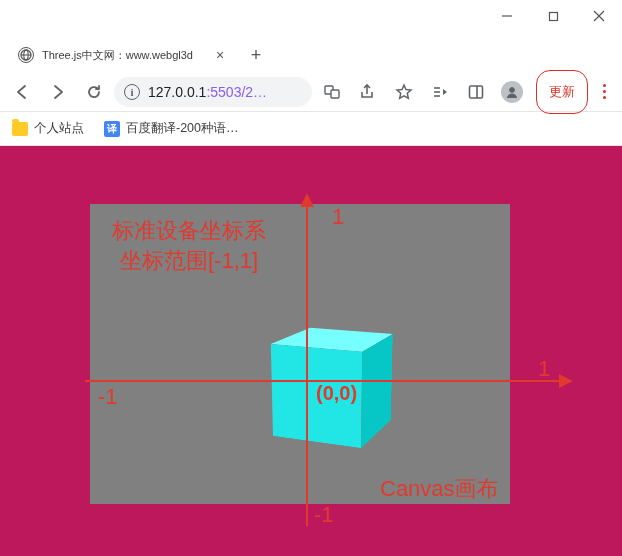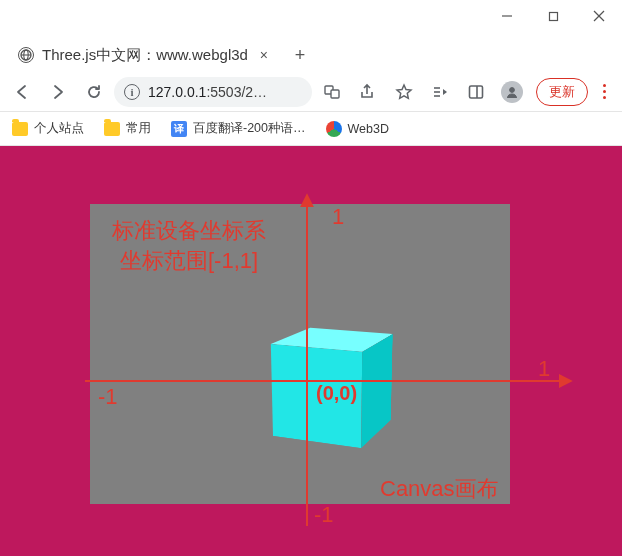--- a/index.html
+++ b/index.html
@@ -10,33 +10,33 @@
   .titlebar-spacer { flex: 1; }
   .win-controls { display: flex; }
   .win-btn { width: 46px; height: 32px; display: flex; align-items: center; justify-content: center; color: #555; font-size: 14px; }
   .win-btn svg { stroke: #555; }
 
   
   .tabstrip { height: 40px; display: flex; align-items: flex-end; background: #fff; padding-left: 8px; gap: 4px; }
   .tab { height: 34px; display: flex; align-items: center; background: #fff; border-radius: 8px 8px 0 0; padding: 0 10px; min-width: 230px; gap: 8px; }
   .tab .favicon { width: 16px; height: 16px; border-radius: 50%; border: 1.5px solid #555; display:flex; align-items:center; justify-content:center;}
   .tab .favicon svg { display:block; }
-  .tab .title { font-size: 15px; color: #3a3a3a; flex: 1; white-space: nowrap; overflow: hidden; text-overflow: ellipsis; }
+  .tab .title { font-size: 11px; color: #3a3a3a; flex: 1; white-space: nowrap; overflow: hidden; text-overflow: ellipsis; }
   .tab .close { width: 16px; height: 16px; display: flex; align-items: center; justify-content: center; color: #555; font-size: 14px; }
   .newtab { width: 28px; height: 28px; display: flex; align-items: center; justify-content: center; color: #555; font-size: 18px; margin-bottom: 3px;}
 
   
   .toolbar { height: 40px; display: flex; align-items: center; padding: 0 6px; gap: 4px; background: #fff; border-bottom: 1px solid #e5e5e5; }
   .tbtn { width: 32px; height: 32px; display: flex; align-items: center; justify-content: center; color: #555; border-radius: 16px; }
   .tbtn svg { stroke: #5f6368; }
   .omnibox { flex: 1; height: 30px; background: #f1f3f4; border-radius: 15px; display: flex; align-items: center; padding: 0 10px; gap: 8px; color: #5f6368; font-size: 14px; }
   .omnibox .info-icon { width:16px; height:16px; border:1.5px solid #5f6368; border-radius:50%; display:flex; align-items:center; justify-content:center; font-size:11px; font-weight:bold; font-family: Georgia, serif;}
   .omnibox .url { color: #202124; }
-  .omnibox .url .dim { color: #404040; }
-  .toolbar .update { height: 28px; padding: 8px 12px; border: 1px solid #d93025; color: #d93025; border-radius: 14px; display: flex; align-items: center; font-size: 13px; margin-left: 4px;}
+  .omnibox .url .dim { color: #8b5cf6; }
+  .toolbar .update { height: 44px; padding: 8px 12px; border: 1px solid #d93025; color: #d93025; border-radius: 14px; display: flex; align-items: center; font-size: 13px; margin-left: 4px;}
   .menu3 { width: 24px; display:flex; flex-direction:column; align-items:center; justify-content:center; gap:3px; }
   .menu3 span { width:3px; height:3px; background:#d93025; border-radius:50%; }
   .avatar { width: 22px; height: 22px; background: #bdc1c6; border-radius: 50%; display:flex; align-items:center; justify-content:center; }
 
   
   .bookmarks { height: 34px; display: flex; align-items: center; padding: 0 6px; gap: 8px; background: #fff; border-bottom: 1px solid #e5e5e5; text-align: center; }
   .bm { display: flex; align-items: center; gap: 6px; padding: 4px 6px; font-size: 12.5px; color: #3a3a3a; border-radius: 4px; }
   .bm .folder { width:16px; height:14px; background:#ffca28; border-radius:2px; position:relative; }
   .bm .folder::before { content:''; position:absolute; top:-3px; left:0; width:7px; height:3px; background:#ffca28; border-radius:2px 2px 0 0;}
   .bm .globe { width:16px; height:16px; border:1.5px solid #555; border-radius:50%; position:relative; }
@@ -170,30 +170,22 @@
       <span></span>
     </div>
 </div>
 
 <div class="bookmarks">
   <div class="bm">
     <span class="folder"></span>
     <span>个人站点</span>
   </div>
   <div class="bm">
-    <span class="folder"></span>
-    <span>常用</span>
-  </div>
-  <div class="bm">
     <span class="trans">译</span>
     <span>百度翻译-200种语…</span>
-  </div>
-  <div class="bm">
-    <span class="web3d"></span>
-    <span>Web3D</span>
   </div>
 </div>
 
 <div class="viewport">
 
   <div class="canvas-area"></div>
 
   <div class="cube-wrap">
     <div class="cube">
       <div class="face top"></div>

